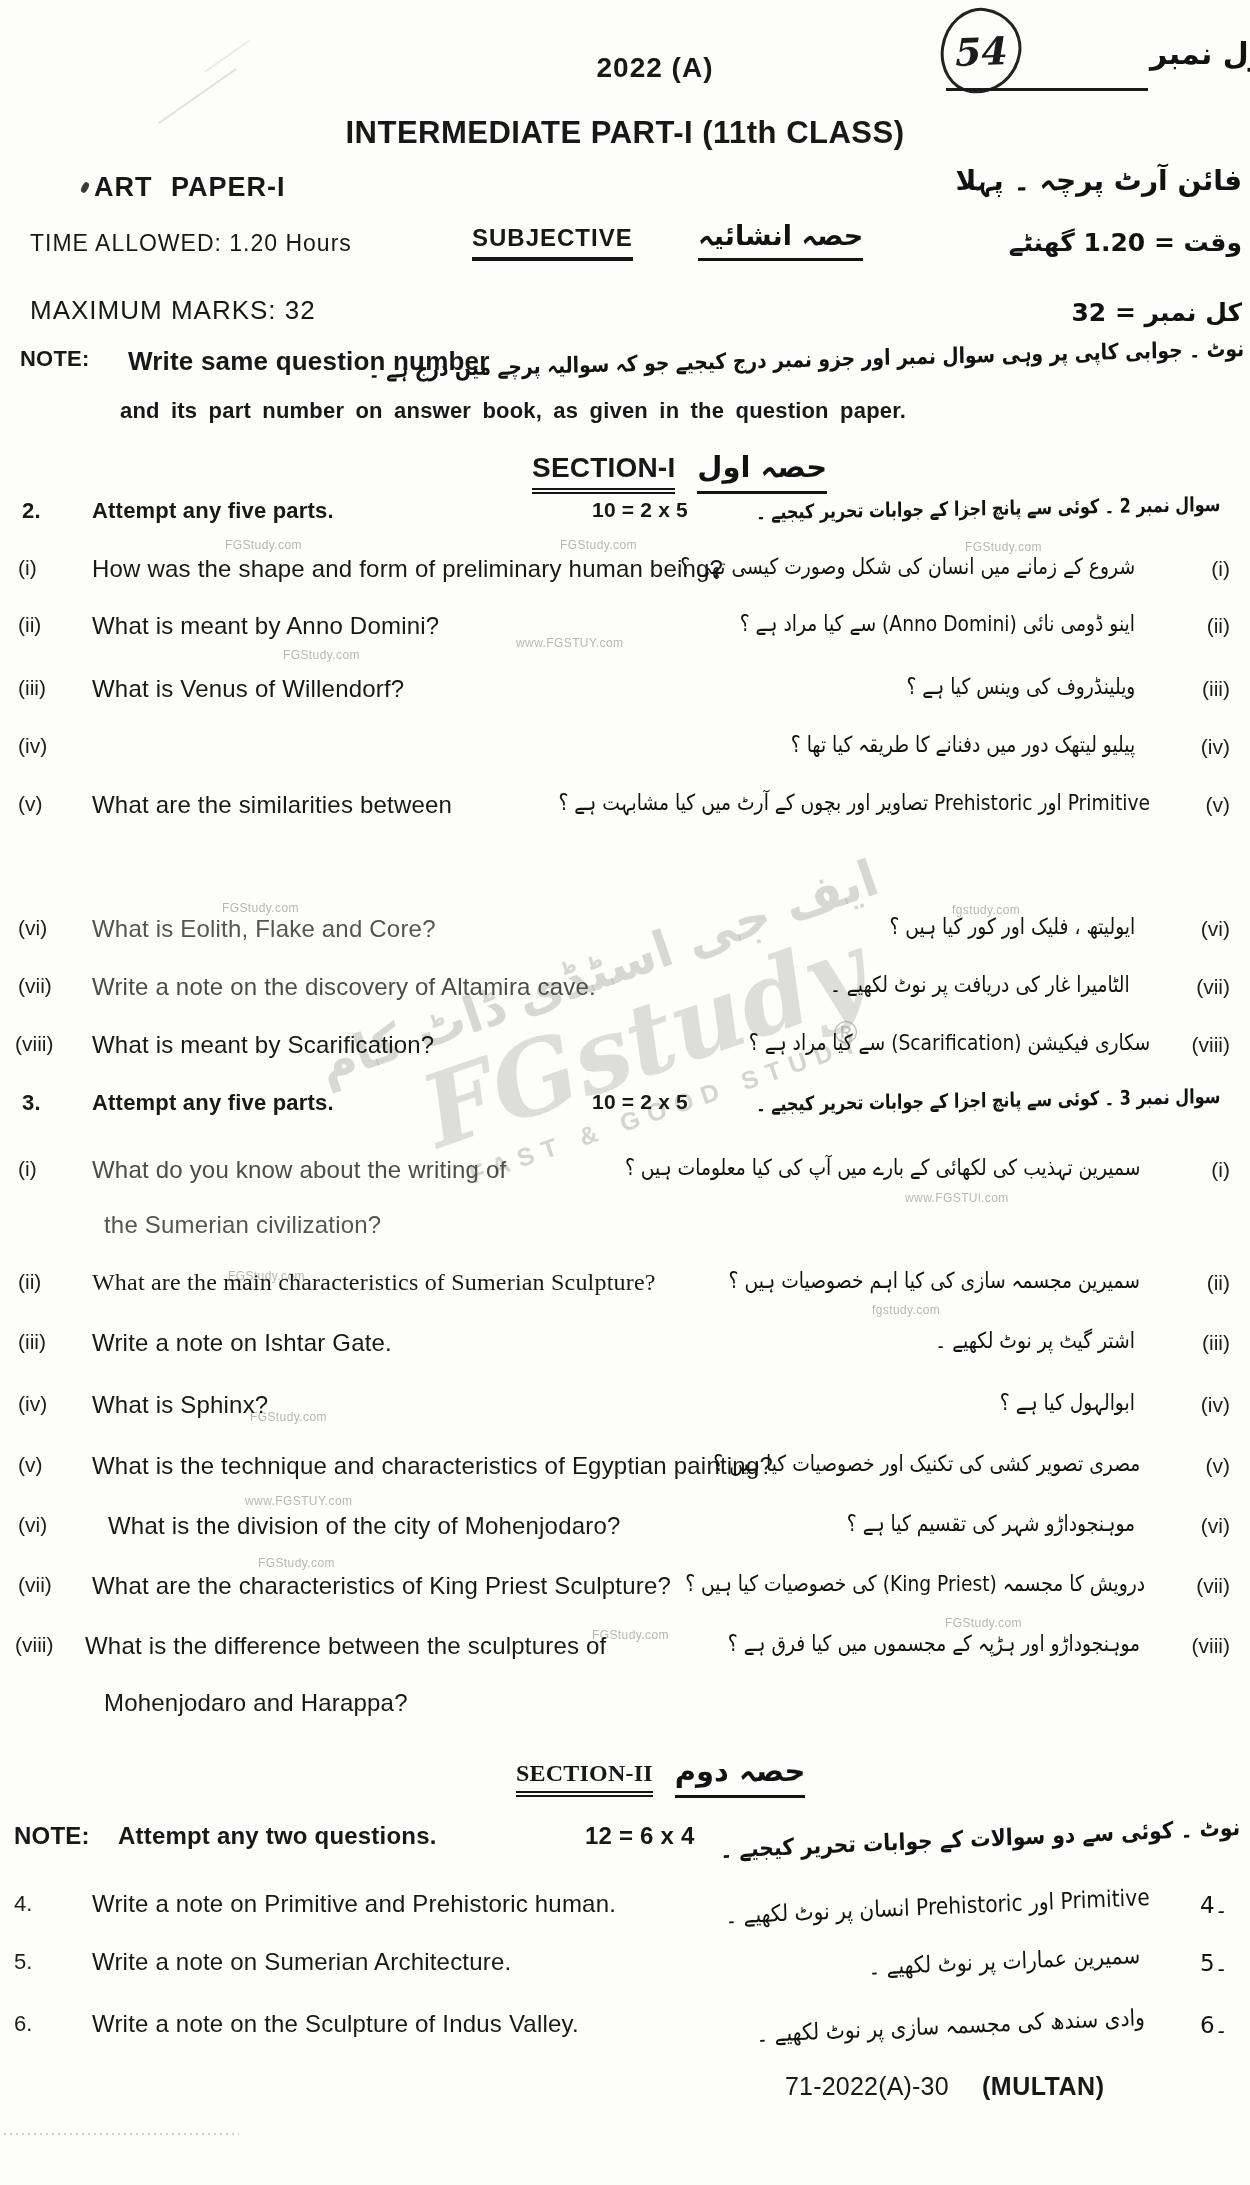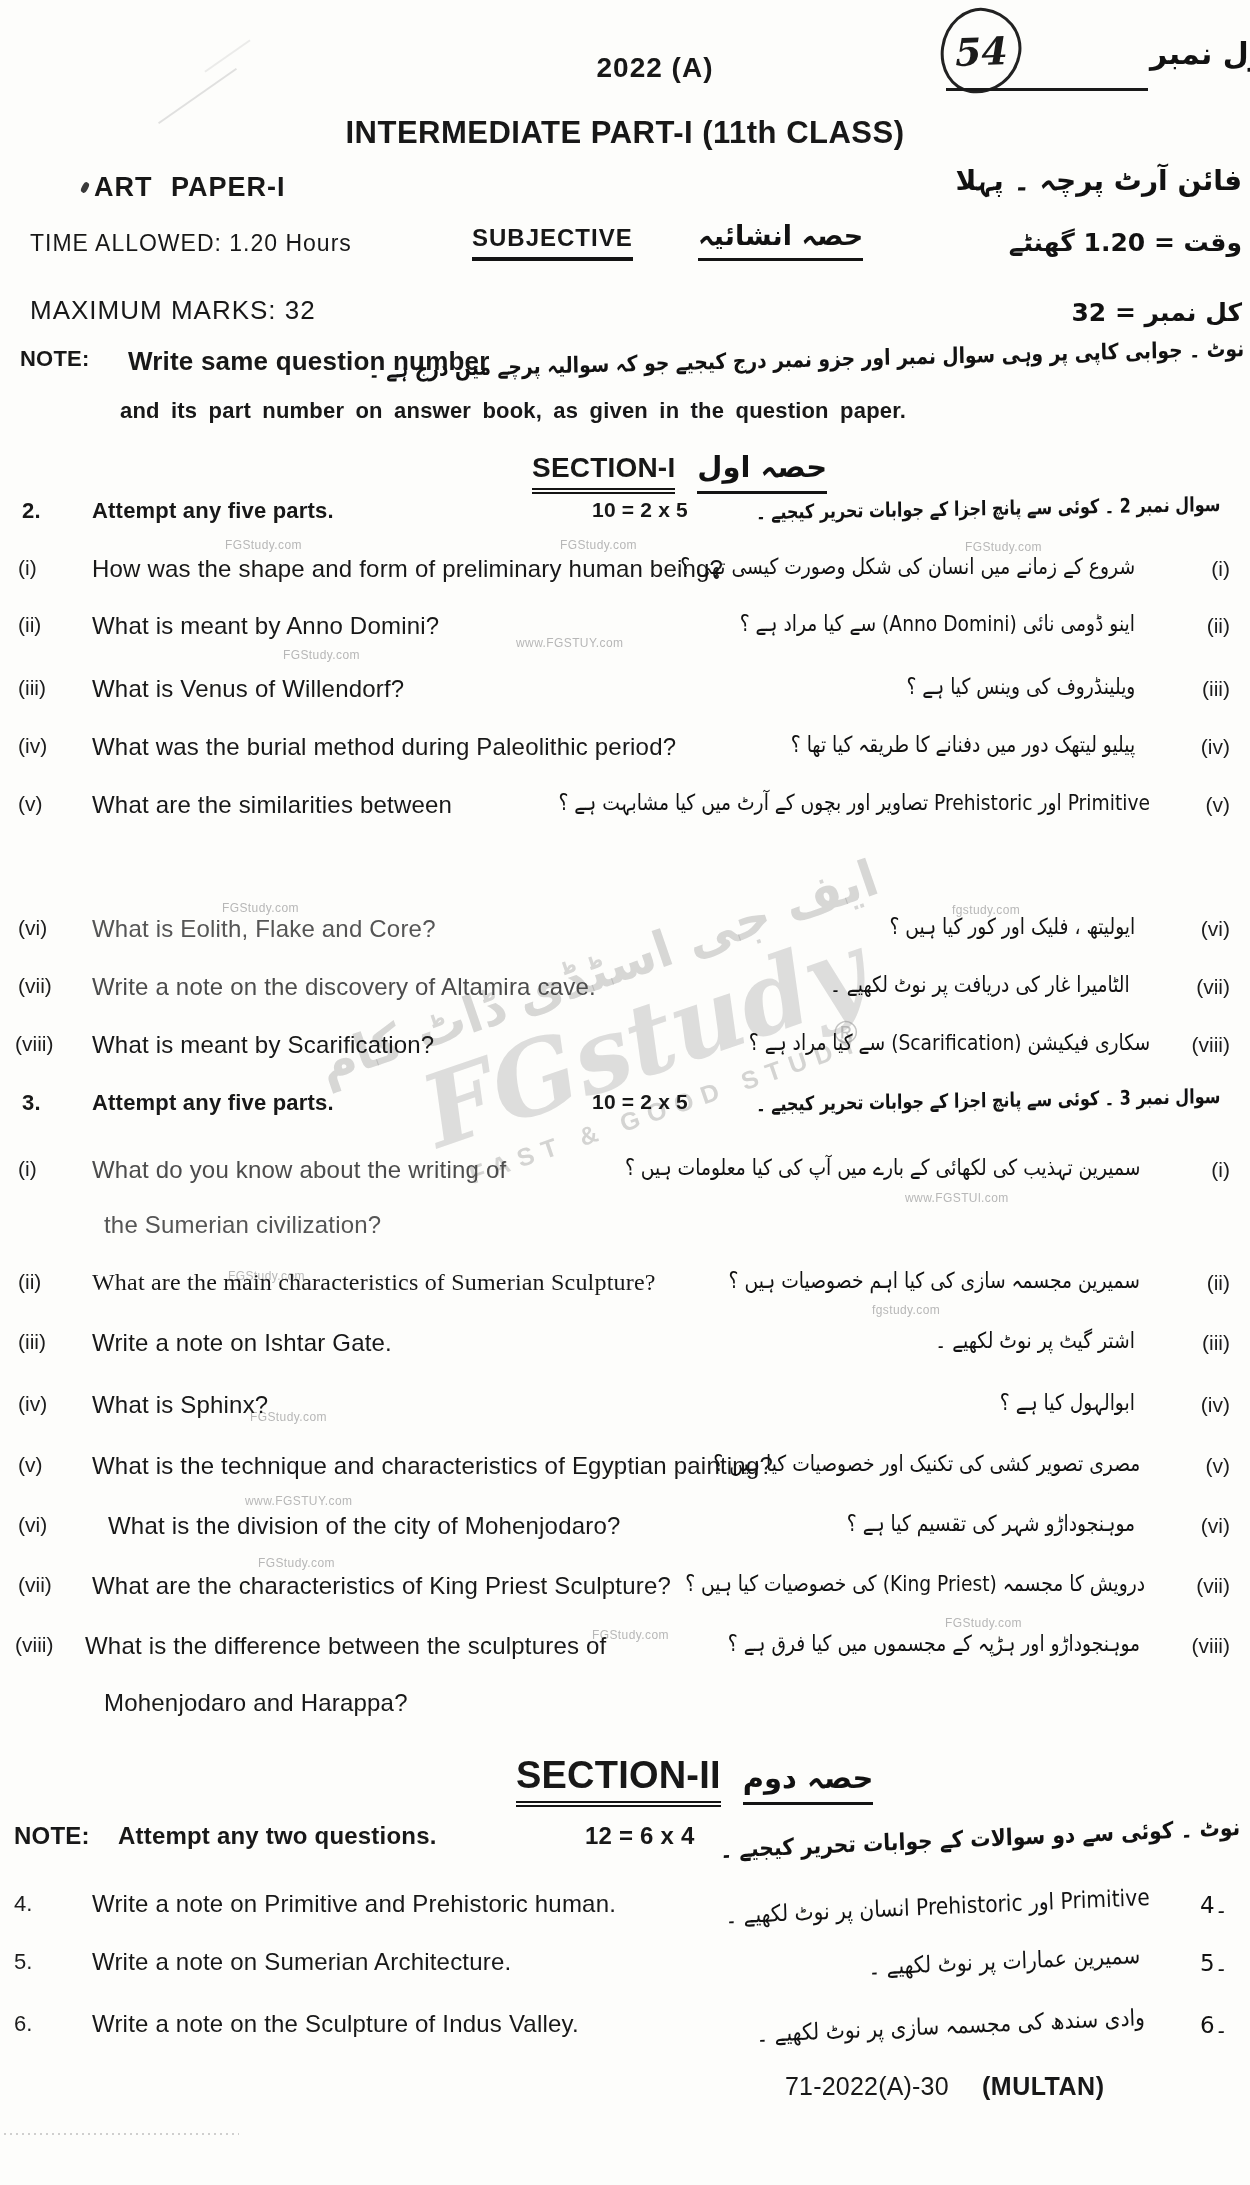--- a/index.html
+++ b/index.html
@@ -124,21 +124,20 @@
   <span class="abs en q" style="left:92px;top:612px;">What is meant by Anno Domini?</span>
   <span class="abs ur qur" style="right:115px;top:608px;">اینو ڈومی نائی (Anno Domini) سے کیا مراد ہے ؟</span>
   <span class="abs ridx" style="right:20px;top:614px;">(ii)</span>
 
   <span class="abs idx" style="left:18px;top:676px;">(iii)</span>
   <span class="abs en q" style="left:92px;top:675px;">What is Venus of Willendorf?</span>
   <span class="abs ur qur" style="right:115px;top:671px;">ویلینڈروف کی وینس کیا ہے ؟</span>
   <span class="abs ridx" style="right:20px;top:677px;">(iii)</span>
 
   <span class="abs idx" style="left:18px;top:734px;">(iv)</span>
-  <span class="abs en q" style="left:92px;top:733px;">What was the burial method during Paleolithic period?</span>
   <span class="abs ur qur" style="right:115px;top:729px;">پیلیو لیتھک دور میں دفنانے کا طریقہ کیا تھا ؟</span>
   <span class="abs ridx" style="right:20px;top:735px;">(iv)</span>
 
   <span class="abs idx" style="left:18px;top:792px;">(v)</span>
   <span class="abs en q" style="left:92px;top:791px;">What are the similarities between</span>
   <span class="abs ur qur" style="right:100px;top:787px;">Primitive اور Prehistoric تصاویر اور بچوں کے آرٹ میں کیا مشابہت ہے ؟</span>
   <span class="abs ridx" style="right:20px;top:793px;">(v)</span>
 
   <span class="abs idx" style="left:18px;top:916px;">(vi)</span>
   <span class="abs en q fade2" style="left:92px;top:915px;">What is Eolith, Flake and Core?</span>
@@ -196,21 +195,21 @@
   <span class="abs ur qur" style="right:105px;top:1568px;">درویش کا مجسمہ (King Priest) کی خصوصیات کیا ہیں ؟</span>
   <span class="abs ridx" style="right:20px;top:1574px;">(vii)</span>
 
   <span class="abs idx" style="left:15px;top:1633px;">(viii)</span>
   <span class="abs en q" style="left:85px;top:1632px;">What is the difference between the sculptures of</span>
   <span class="abs ur qur" style="right:110px;top:1628px;">موہنجوداڑو اور ہڑپہ کے مجسموں میں کیا فرق ہے ؟</span>
   <span class="abs ridx" style="right:20px;top:1634px;">(viii)</span>
   <span class="abs en q" style="left:104px;top:1689px;">Mohenjodaro and Harappa?</span>
 
   <div class="abs sec-head" style="left:516px;top:1754px;">
-    <span class="en b dunder" style="font-size:38px;">SECTION-II</span>
+    <span class="en b dunder" style="font-size:24px;font-family:Liberation Serif, serif;">SECTION-II</span>
     <span class="ur underl2" style="font-size:29px;font-weight:700;">حصہ دوم</span>
   </div>
 
   <span class="abs en b" style="left:14px;top:1822px;font-size:24px;">NOTE:</span>
   <span class="abs en b" style="left:118px;top:1822px;font-size:24px;">Attempt any two questions.</span>
   <span class="abs en b" style="left:585px;top:1822px;font-size:24px;">12 = 6 x 4</span>
   <span class="abs ur tilt2" style="right:10px;top:1814px;font-size:23px;font-weight:700;">نوٹ ۔   کوئی سے دو سوالات کے جوابات تحریر کیجیے ۔</span>
 
   <span class="abs idx" style="left:14px;top:1891px;font-size:22px;">4.</span>
   <span class="abs en q" style="left:92px;top:1890px;">Write a note on Primitive and Prehistoric human.</span>

